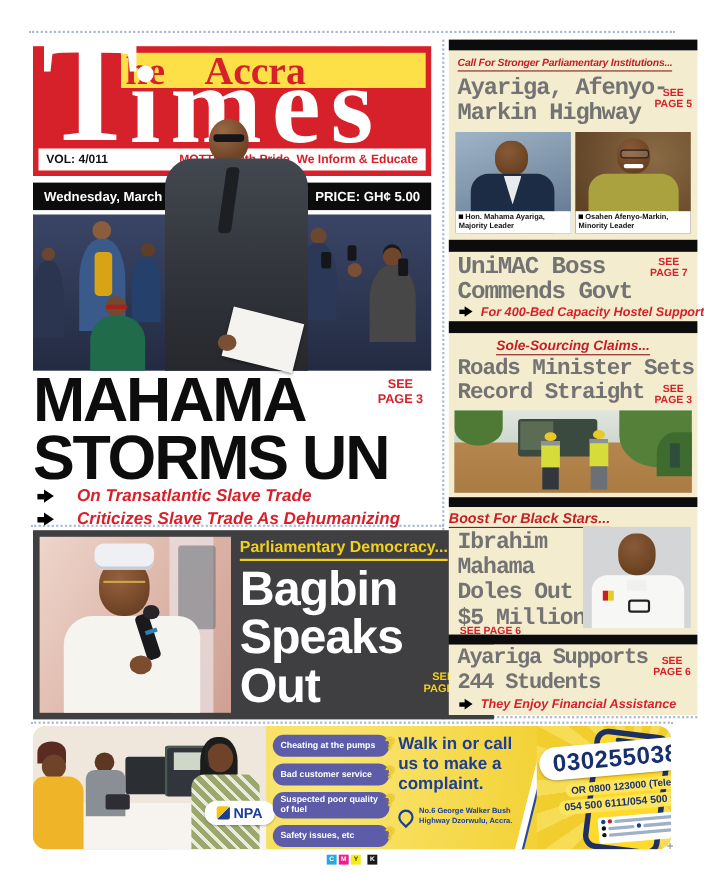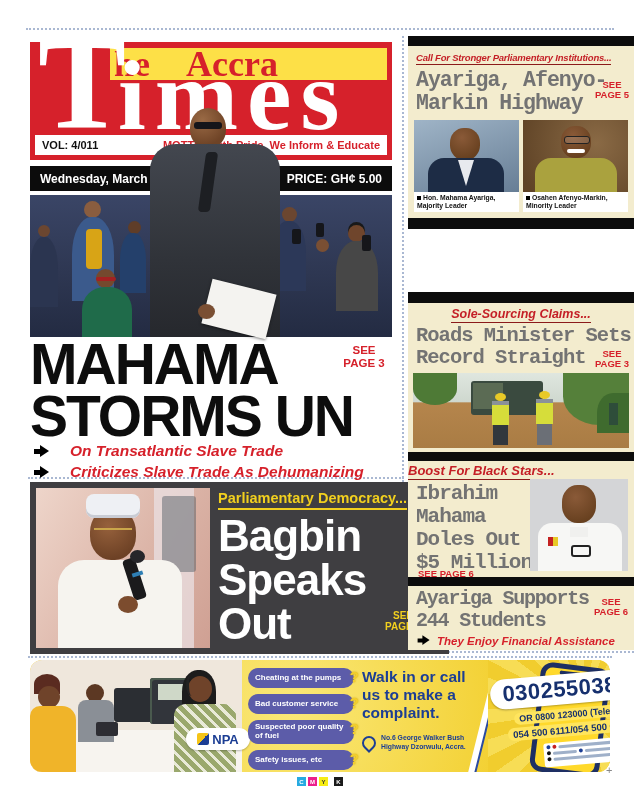--- a/index.html
+++ b/index.html
@@ -229,20 +229,29 @@
       <div style="position:absolute;left:38px;top:6px;width:30px;height:32px;background:radial-gradient(circle at 40% 30%,#8a5a38,#67401f 75%);border-radius:46%;"></div>
       <div style="position:absolute;left:41px;top:16px;width:24px;height:6px;border:1.5px solid #222;border-radius:3px;background:rgba(255,255,255,.15);"></div>
       <div style="position:absolute;left:44px;top:29px;width:18px;height:4px;background:#fff;border-radius:2px;"></div>
       <div style="position:absolute;left:12px;top:38px;width:82px;height:54px;background:#aaa23e;border-radius:16px 16px 0 0;"></div>
       <div class="cap"><span class="sq"></span><span>Osahen Afenyo-Markin, Minority Leader</span></div>
     </div>
   </div>
 
   <div class="abs rc-bar" style="top:218px;height:11px;"></div>
 
+  <div class="abs rc-box" style="top:229px;height:63px;">
+    <div class="rc-line" style="left:8px;top:3px;font-size:22px;">UniMAC Boss</div>
+    <div class="rc-line" style="left:8px;top:26px;font-size:22px;">Commends Govt</div>
+    <div class="rc-see" style="left:180px;top:5px;width:40px;">SEE PAGE 7</div>
+    <div class="rc-bullet" style="left:8px;top:48px;">
+      <span class="arrw sm"></span>
+      <span class="txt">For 400-Bed Capacity Hostel Support</span>
+    </div>
+  </div>
 
   <div class="abs rc-bar" style="top:292px;height:11px;"></div>
 
   <div class="abs rc-box" style="top:303px;height:149px;">
     <div class="rc-kick" style="left:0;right:0;top:4px;font-size:12.5px;text-align:center;"><u>Sole-Sourcing Claims...</u></div>
     <div class="rc-line" style="left:8px;top:23px;font-size:20.5px;">Roads Minister Sets</div>
     <div class="rc-line" style="left:8px;top:45px;font-size:20.5px;">Record Straight</div>
     <div class="rc-see" style="left:186px;top:46px;width:36px;">SEE PAGE 3</div>
     <div class="rc-photo" style="left:5px;top:70px;width:216px;height:75px;background:linear-gradient(180deg,#dfe6df 0%,#cfd8cf 38%,#b5854c 40%,#a97c44 100%);">
       <div style="position:absolute;left:0;top:0;width:44px;height:32px;background:#4e7a36;border-radius:0 0 50% 50%;"></div>

